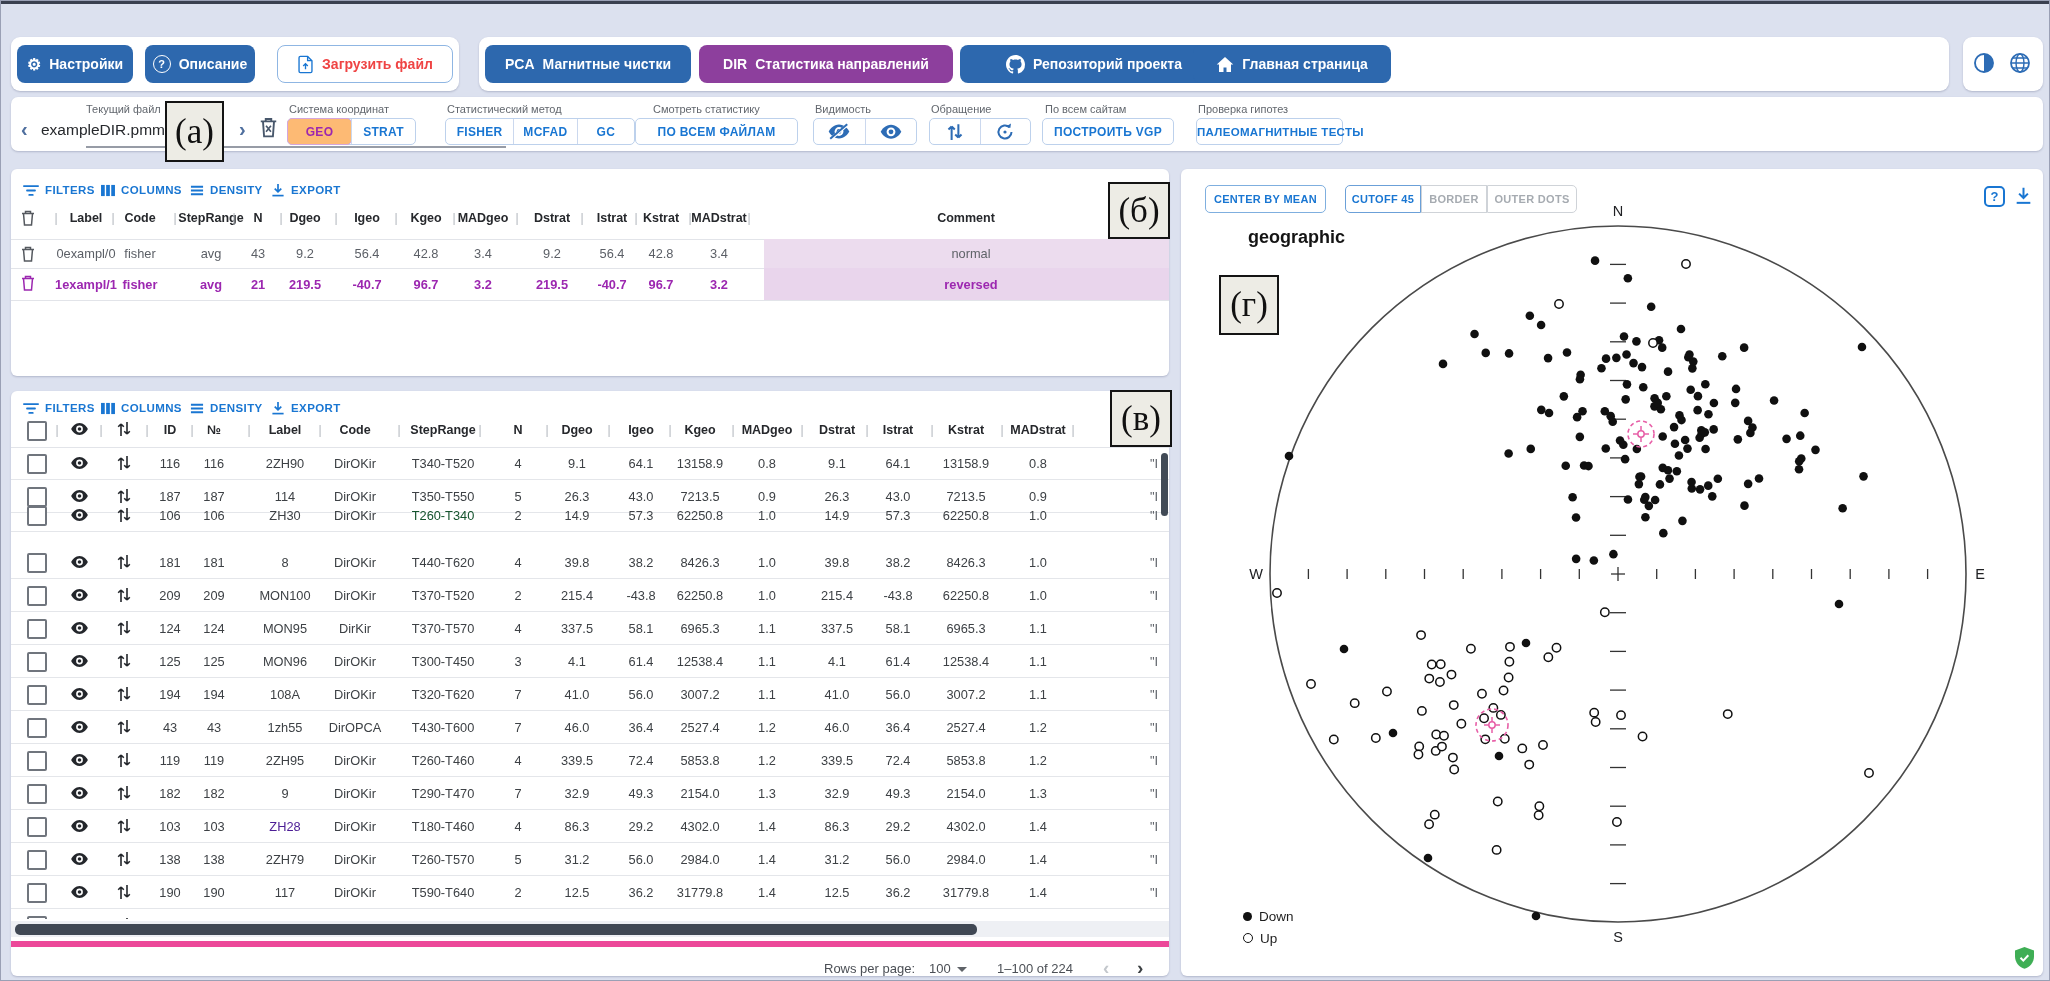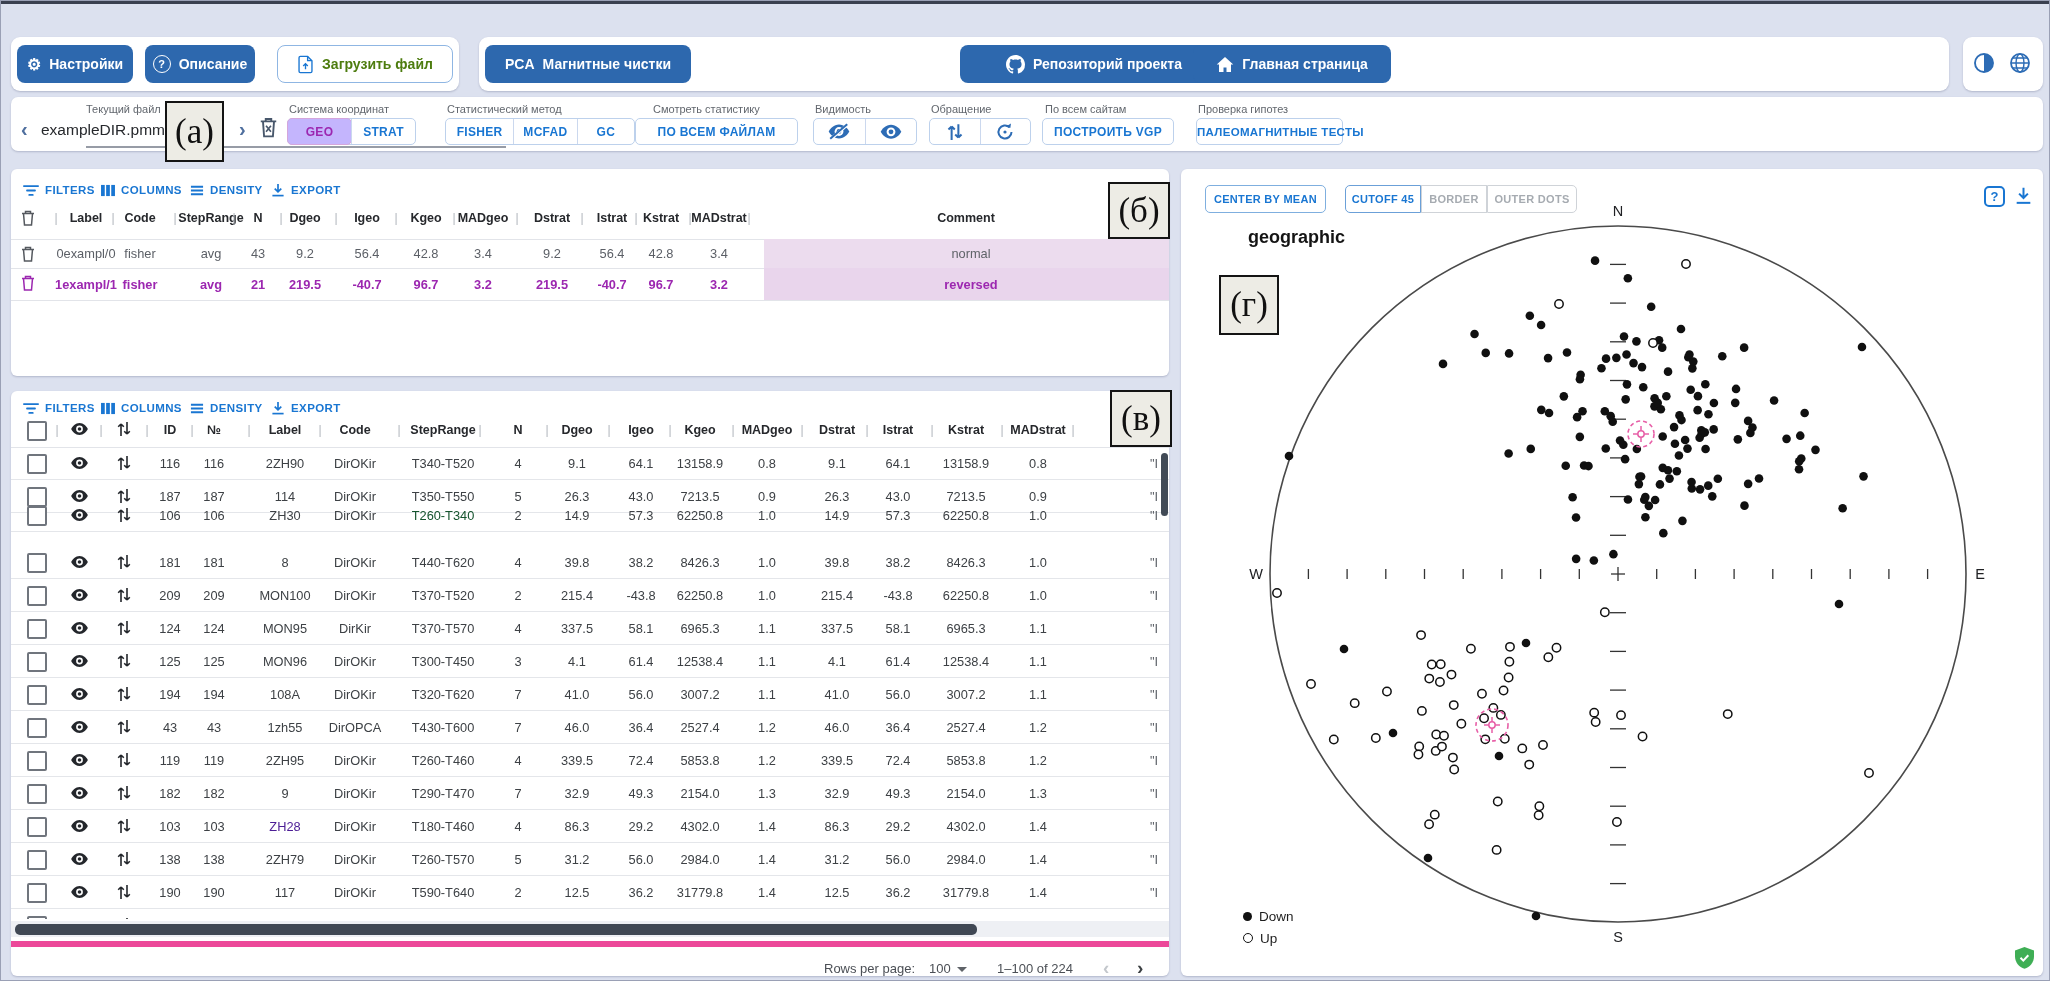--- a/index.html
+++ b/index.html
@@ -16,33 +16,33 @@
   .maximize i{display:inline-block;width:10px;height:10px;border:1.4px solid #3f4347;vertical-align:middle;}
   .closebtn{left:2006px;font-size:13px;}
   .card{position:absolute;background:#fff;border-radius:9px;box-shadow:0 1px 2px rgba(50,60,100,.25);}
   .tb-card1{left:10px;top:36px;width:448px;height:54px;}
   .tb-card2{left:478px;top:36px;width:1470px;height:54px;}
   .tb-card3{left:1962px;top:36px;width:80px;height:54px;}
   .btn{position:absolute;top:8px;height:38px;border-radius:8px;display:flex;align-items:center;justify-content:center;
     gap:8px;font-size:14px;font-weight:bold;cursor:pointer;box-sizing:border-box;white-space:nowrap;}
   .btn-blue{background:#2d68ae;color:#fff;}
   .btn-purple{background:#8d3f9d;color:#fff;}
-  .btn-outline{background:#fff;border:1.5px solid #8fb6e3;color:#4d7c0f;justify-content:center;}
+  .btn-outline{background:#fff;border:1.5px solid #8fb6e3;color:#ef4444;justify-content:center;}
   .qcirc{display:inline-flex;width:16px;height:16px;border:1.6px solid #fff;border-radius:50%;
     align-items:center;justify-content:center;font-size:11px;font-weight:bold;}
   .icon{display:inline-flex;align-items:center;justify-content:center;}
   .iconbtn{position:absolute;top:15px;cursor:pointer;}
   .ctl-card{left:10px;top:96px;width:2032px;height:54px;border-radius:7px;}
   .ctl-label{position:absolute;top:6px;font-size:11px;color:#62676e;white-space:nowrap;}
   .ctl-box{position:absolute;top:21px;height:27px;border:1px solid #bdd1ec;border-radius:5px;background:#fff;
     display:flex;align-items:stretch;box-sizing:border-box;}
   .seg{display:flex;align-items:center;justify-content:center;font-size:12px;font-weight:bold;color:#1976d2;
     letter-spacing:.3px;cursor:pointer;white-space:nowrap;}
   .seg + .seg{border-left:1px solid #cbd8ee;}
-  .seg.sel-purple{color:#9c27b0;border:1px solid #d4a6dc;border-radius:5px;margin:-1px;background:#c4b5fd;}
+  .seg.sel-purple{color:#9c27b0;border:1px solid #d4a6dc;border-radius:5px;margin:-1px;background:#fdba74;}
   .chev{position:absolute;top:20px;font-size:20px;font-weight:bold;color:#4f6f9e;cursor:pointer;line-height:24px;}
   .file-value{position:absolute;left:30px;top:24px;font-size:15.5px;color:#26282c;}
   .underline{position:absolute;left:75px;top:49px;width:420px;height:1.5px;background:#979ca6;}
   .panel{position:absolute;background:#fff;border-radius:6px;box-shadow:0 1px 2px rgba(50,60,100,.25);}
   .panel-b{left:10px;top:168px;width:1158px;height:207px;}
   .panel-v{left:10px;top:390px;width:1158px;height:585px;}
   .panel-g{left:1180px;top:168px;width:862px;height:807px;}
   .gridbar{position:absolute;left:0;top:10px;height:22px;}
   .gb-item{position:absolute;display:flex;align-items:center;gap:6px;color:#1976d2;font-size:11.5px;
     font-weight:bold;letter-spacing:.4px;cursor:pointer;top:0;height:22px;}
@@ -109,20 +109,24 @@
           </svg>
       </span>
       <span>Загрузить файл</span>
     </div>
   </div>
 
   <div class="card tb-card2">
     <div class="btn btn-blue" style="left:6px;width:206px;">
       <span>PCA</span>
       <span>Магнитные чистки</span>
+    </div>
+    <div class="btn btn-purple" style="left:220px;width:254px;">
+      <span>DIR</span>
+      <span>Статистика направлений</span>
     </div>
     <div class="btn btn-blue" style="left:481px;width:268px;">
       <span class="icon">
         <svg width="19" height="19" viewBox="0 0 16 16">
             <path d="M8 0C3.58 0 0 3.58 0 8c0 3.54 2.29 6.53 5.47 7.59.4.07.55-.17.55-.38 0-.19-.01-.82-.01-1.49-2.01.37-2.53-.49-2.69-.94-.09-.23-.48-.94-.82-1.13-.28-.15-.68-.52-.01-.53.63-.01 1.08.58 1.23.82.72 1.21 1.87.87 2.33.66.07-.52.28-.87.51-1.07-1.78-.2-3.64-.89-3.64-3.95 0-.87.31-1.59.82-2.15-.08-.2-.36-1.02.08-2.12 0 0 .67-.21 2.2.82.64-.18 1.32-.27 2-.27s1.36.09 2 .27c1.53-1.04 2.2-.82 2.2-.82.44 1.1.16 1.92.08 2.12.51.56.82 1.27.82 2.15 0 3.07-1.87 3.75-3.65 3.95.29.25.54.73.54 1.48 0 1.07-.01 1.93-.01 2.2 0 .21.15.46.55.38A8.01 8.01 0 0 0 16 8c0-4.42-3.58-8-8-8z" fill="#fff"></path>
           </svg>
       </span>
       <span>Репозиторий проекта</span>
     </div>
     <div class="btn btn-blue" style="left:714px;width:198px;">

